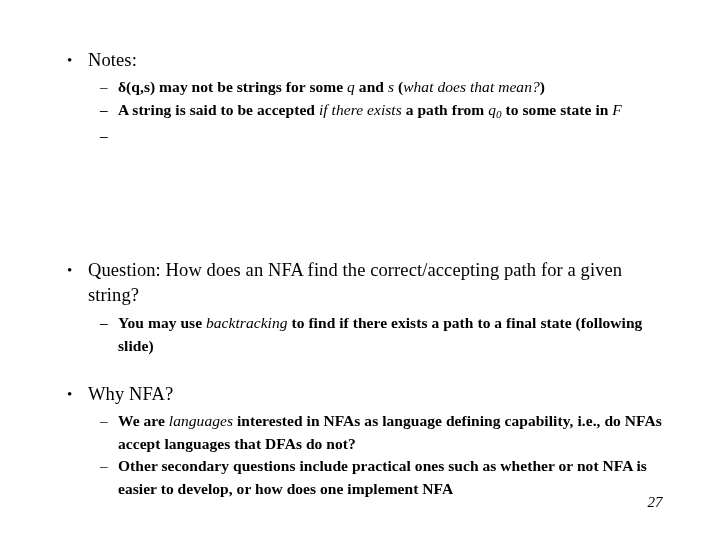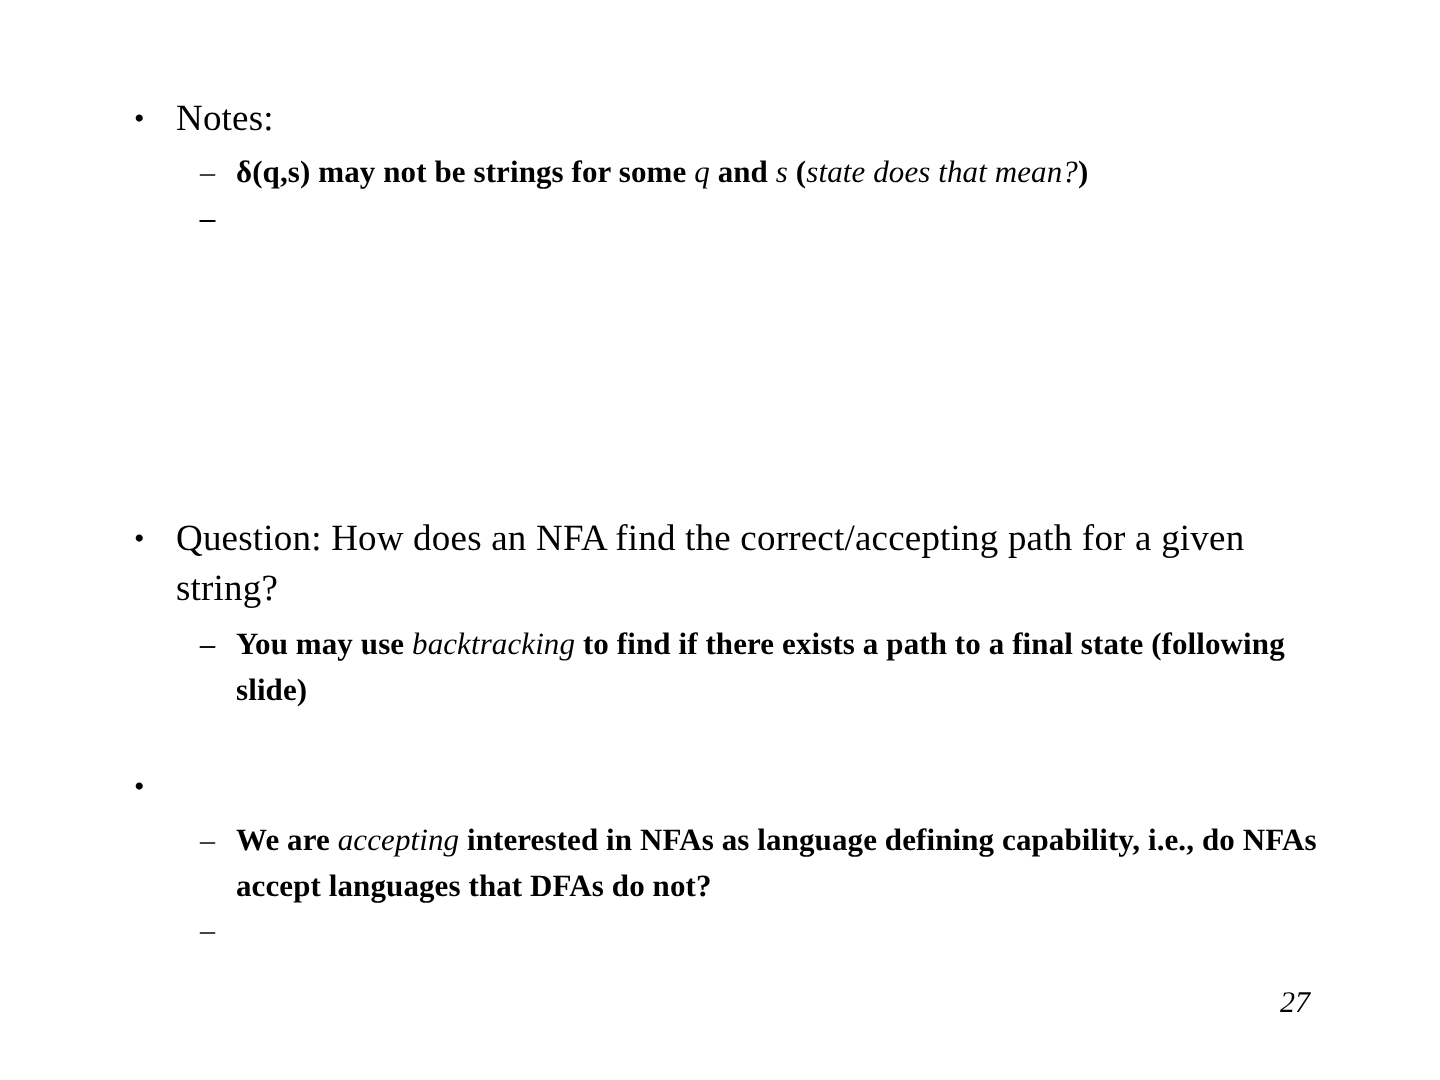--- a/index.html
+++ b/index.html
@@ -81,48 +81,49 @@
   #block-why         { position: absolute; left: 55px; top: 382px; width: 600px; }
   #block-why-subs    { position: absolute; left: 55px; top: 410px; width: 615px; }
 
   #block-notes .lvl2-list { margin-top: 3px; }
 
   .page-number {
     position: absolute;
     left: 640px;
     top: 493px;
     width: 30px;
-    text-align: left;
+    text-align: center;
     font-size: 15px;
     font-style: italic;
     font-weight: normal;
     line-height: 18px;
   }
 </style>
 </head>
 <body>
 
 <div class="slide">
 
   <div id="block-notes">
     <div class="lvl1-item">
       <span class="marker">•</span>
       <span>Notes:</span>
     </div>
 
     <div class="lvl2-list">
       <div class="lvl2-item">
         <span class="marker">–</span>
-        <span><span>δ(q,s) may not be strings for some </span><span class="it">q</span><span> and </span><span class="it">s</span><span> (</span><span class="it">state does that mean?</span><span>)</span></span>
+        <span><span>δ(q,s) may not be strings for some </span><span class="it">q</span><span> and </span><span class="it">s</span><span> (</span><span class="it">what does that mean?</span><span>)</span></span>
       </div>
       <div class="lvl2-item">
         <span class="marker">–</span>
       </div>
       <div class="lvl2-item">
         <span class="marker">–</span>
+        <span><span>A string is said to be accepted </span><span class="it">if there exists</span><span> a path from </span><span class="it">q</span><span class="sub">0</span><span> to some state in </span><span class="it">F</span></span>
       </div>
       <div class="lvl2-item">
         <span class="marker">–</span>
       </div>
       <div class="lvl2-item">
         <span class="marker">–</span>
       </div>
     </div>
   </div>
 
@@ -139,28 +140,30 @@
     </div>
     <div class="lvl2-item">
       <span class="marker">–</span>
       <span><span>You may use </span><span class="it">backtracking</span><span> to find if there exists a path to a final state (following slide)</span></span>
     </div>
   </div>
 
   <div id="block-why">
     <div class="lvl1-item">
       <span class="marker">•</span>
+      <span>Why NFA?</span>
     </div>
   </div>
 
   <div id="block-why-subs">
     <div class="lvl2-item">
       <span class="marker">–</span>
-      <span><span>We are </span><span class="it">accepting</span><span> interested in NFAs as language defining capability, i.e., do NFAs accept languages that DFAs do not?</span></span>
+      <span><span>We are </span><span class="it">languages</span><span> interested in NFAs as language defining capability, i.e., do NFAs accept languages that DFAs do not?</span></span>
     </div>
     <div class="lvl2-item">
       <span class="marker">–</span>
+      <span><span>Other secondary questions include practical ones such as whether or not NFA is easier to develop, or how does one implement NFA</span></span>
     </div>
   </div>
 
   <div class="page-number">27</div>
 
 </div>
 
 </body></html>

